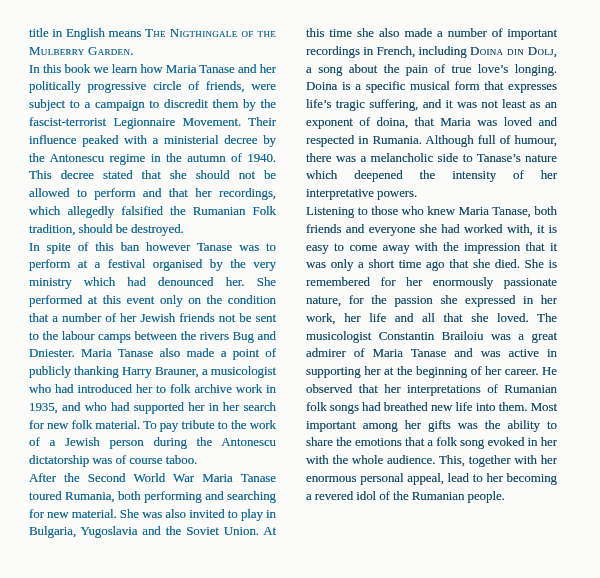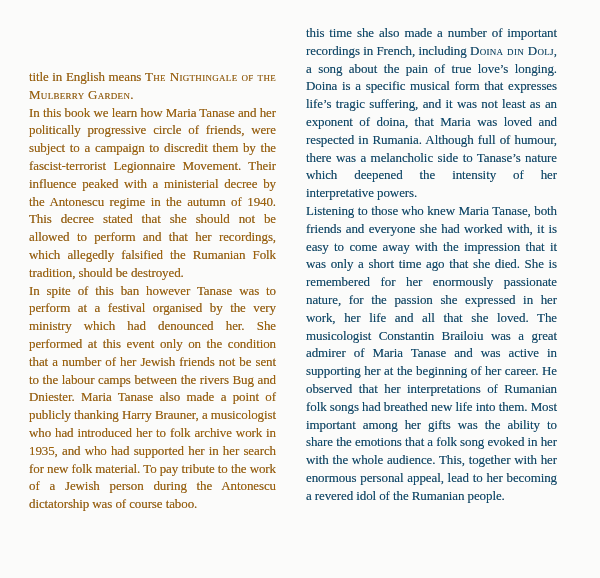--- a/index.html
+++ b/index.html
@@ -46,24 +46,25 @@
   .continues {
     text-align-last: justify;
   }
 </style>
 </head>
 <body style="background: rgb(251, 251, 250);">
 
 <div class="page">
   <div class="columns">
 
-    <div class="col col-left" style="color: #a16207; margin-top: 44px;">
+    <div class="col col-left" style="color: #0369a1;">
       <p><span>title in English means </span><span class="smallcaps">The Nigthingale of the Mulberry Garden</span><span>.</span></p>
       <p>In this book we learn how Maria Tanase and her politically progressive circle of friends, were subject to a campaign to discredit them by the fascist-terrorist Legionnaire Movement. Their influence peaked with a ministerial decree by the Antonescu regime in the autumn of 1940. This decree stated that she should not be allowed to perform and that her recordings, which allegedly falsified the Rumanian Folk tradition, should be destroyed.</p>
       <p>In spite of this ban however Tanase was to perform at a festival organised by the very ministry which had denounced her. She performed at this event only on the condition that a number of her Jewish friends not be sent to the labour camps between the rivers Bug and Dniester. Maria Tanase also made a point of publicly thanking Harry Brauner, a musicologist who had introduced her to folk archive work in 1935, and who had supported her in her search for new folk material. To pay tribute to the work of a Jewish person during the Antonescu dictatorship was of course taboo.</p>
+      <p class="continues">After the Second World War Maria Tanase toured Rumania, both performing and searching for new material. She was also invited to play in Bulgaria, Yugoslavia and the Soviet Union. At</p>
     </div>
 
     <div class="col col-right" style="color: #0c4a6e;">
       <p><span>this time she also made a number of important recordings in French, including </span><span class="smallcaps">Doina din Dolj</span><span>, a song about the pain of true love’s longing. Doina is a specific musical form that expresses life’s tragic suffering, and it was not least as an exponent of doina, that Maria was loved and respected in Rumania. Although full of humour, there was a melancholic side to Tanase’s nature which deepened the intensity of her interpretative powers.</span></p>
       <p>Listening to those who knew Maria Tanase, both friends and everyone she had worked with, it is easy to come away with the impression that it was only a short time ago that she died. She is remembered for her enormously passionate nature, for the passion she expressed in her work, her life and all that she loved. The musicologist Constantin Brailoiu was a great admirer of Maria Tanase and was active in supporting her at the beginning of her career. He observed that her interpretations of Rumanian folk songs had breathed new life into them. Most important among her gifts was the ability to share the emotions that a folk song evoked in her with the whole audience. This, together with her enormous personal appeal, lead to her becoming a revered idol of the Rumanian people.</p>
     </div>
 
   </div>
 </div>
 

